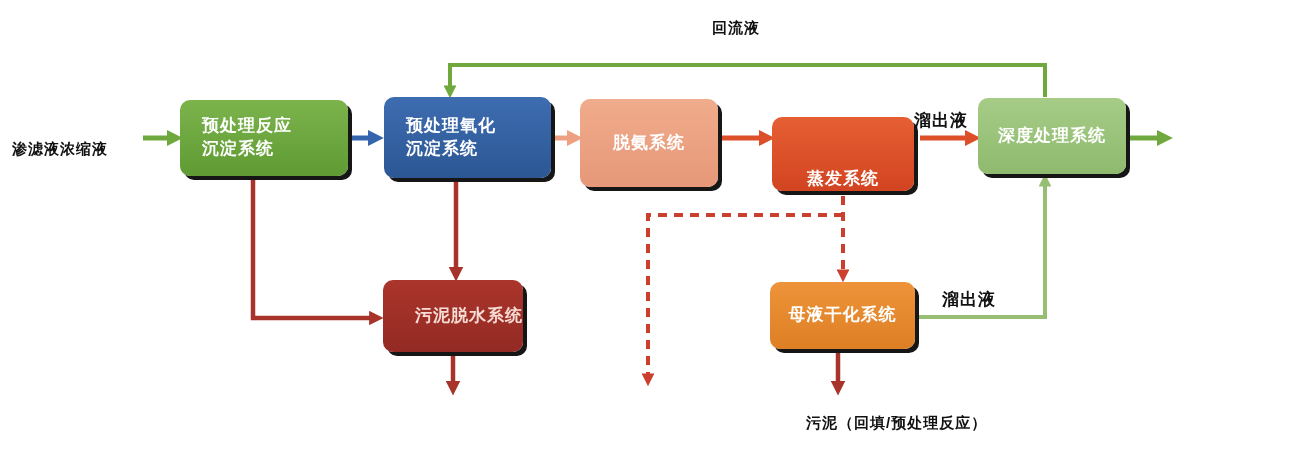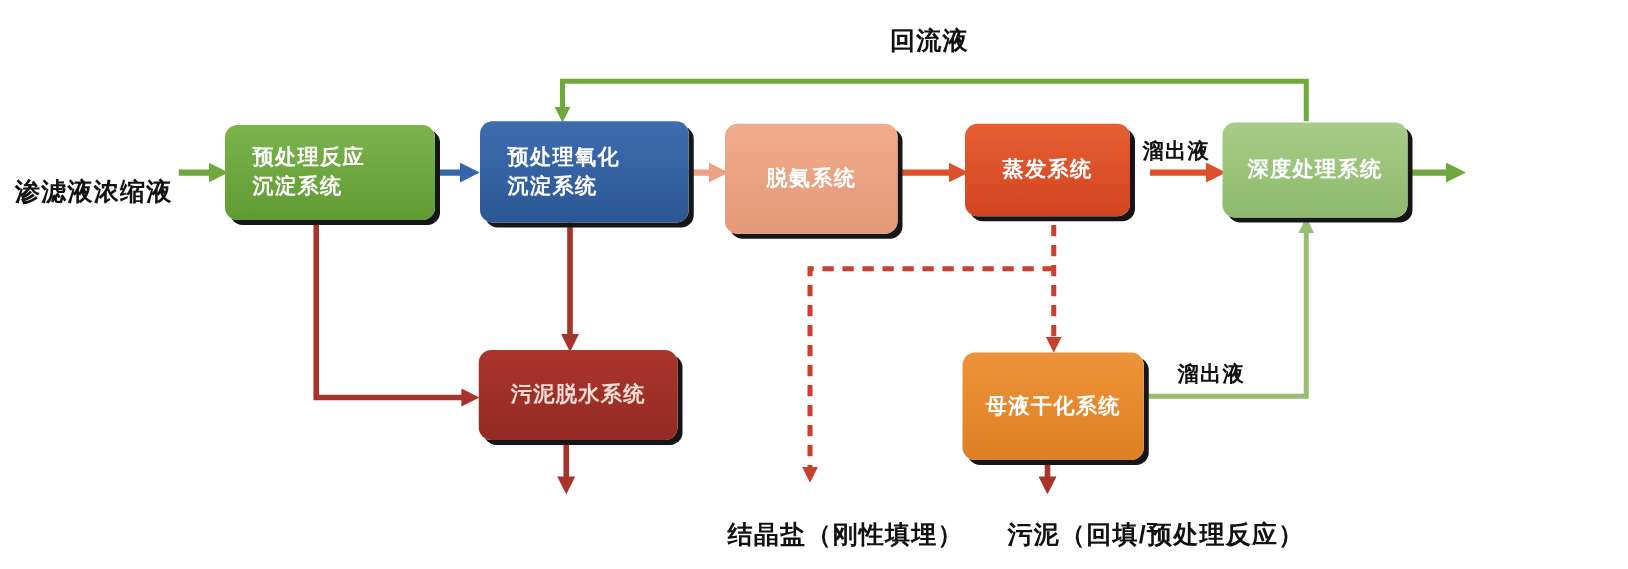--- a/index.html
+++ b/index.html
@@ -26,33 +26,33 @@
     line-height:1.35;
     letter-spacing:1px;
   }
   .node.two-line{align-items:flex-start;padding-left:22px;text-align:left;}
   .n-flotation{left:180px;top:100px;width:146px;height:76px;
     background:linear-gradient(180deg,#7cb44c,#5f9a33);}
   .n-oxidation{left:384px;top:97px;width:145px;height:81px;
     background:linear-gradient(180deg,#3d6cb0,#2c5794);}
   .n-deammonia{left:580px;top:99px;width:138px;height:88px;
     background:linear-gradient(180deg,#f0ac8c,#e69878);}
-  .n-evaporation{left:772px;top:99px;width:132px;height:74px;
-    background:linear-gradient(180deg,#e65f33,#d24421);}
+  .n-evaporation{left:772px;top:117px;width:142px;height:74px;
+    background:linear-gradient(180deg,#e65f33,#d24421);justify-content:flex-end;}
   .n-advanced{left:978px;top:98px;width:148px;height:76px;
     background:linear-gradient(180deg,#a6cc87,#8fba6e);}
-  .n-dewatering{left:383px;top:280px;width:159px;height:72px;
-    background:linear-gradient(180deg,#aa352c,#932a23);color:#f6dcd4;}
-  .n-drying{left:770px;top:282px;width:145px;height:86px;
+  .n-dewatering{left:383px;top:280px;width:140px;height:72px;
+    background:linear-gradient(180deg,#aa352c,#932a23);color:#f6dcd4;align-items:flex-end;}
+  .n-drying{left:770px;top:282px;width:145px;height:67px;
     background:linear-gradient(180deg,#ee9339,#dd7f25);}
   .flabel{
     position:absolute;
     color:#111111;
     font-weight:bold;
-    font-size:20px;
+    font-size:15px;
     letter-spacing:1px;
     white-space:nowrap;
   }
   .l-input{left:12px;top:140px;}
   .l-output{left:1174px;top:127px;}
   .l-reflux{left:712px;top:19px;}
   .l-distillate-top{left:914px;top:109px;font-size:17px;}
   .l-distillate-bottom{left:942px;top:288px;font-size:17px;}
   .l-sludge{left:398px;top:414px;}
   .l-salt{left:582px;top:414px;}
@@ -129,16 +129,15 @@
     <span>污泥脱水系统</span>
   </div>
   <div class="node n-drying">
     <span>母液干化系统</span>
   </div>
 
   <div class="flabel l-input">渗滤液浓缩液</div>
   <div class="flabel l-reflux">回流液</div>
   <div class="flabel l-distillate-top">溜出液</div>
   <div class="flabel l-distillate-bottom">溜出液</div>
-  <div class="flabel l-salt">结晶盐（刚性填埋）</div>
   <div class="flabel l-sludge2">污泥（回填/预处理反应）</div>
 
 </div>
 
 </body></html>

